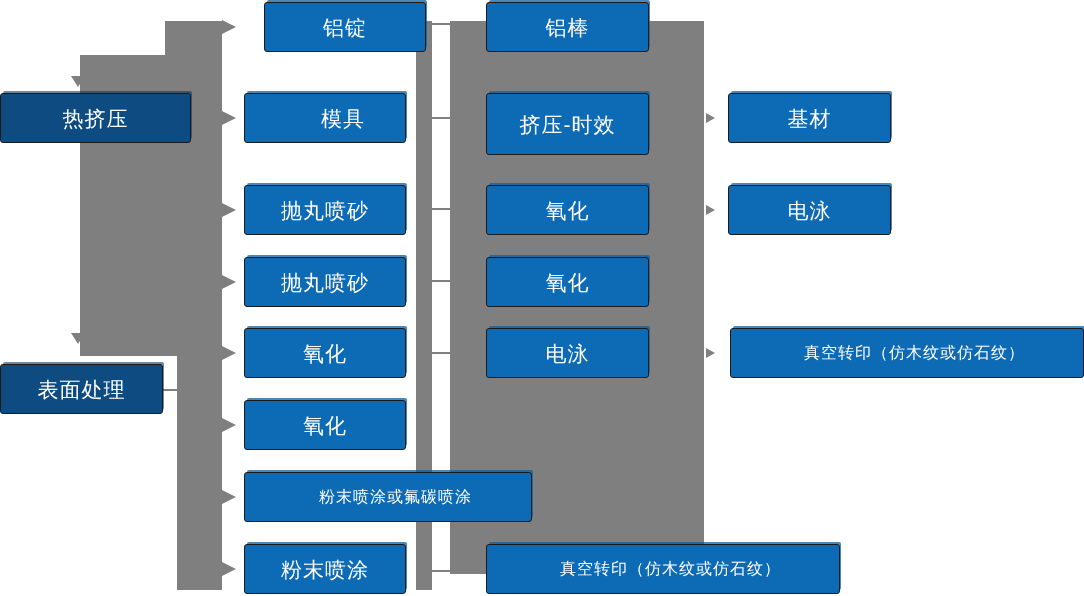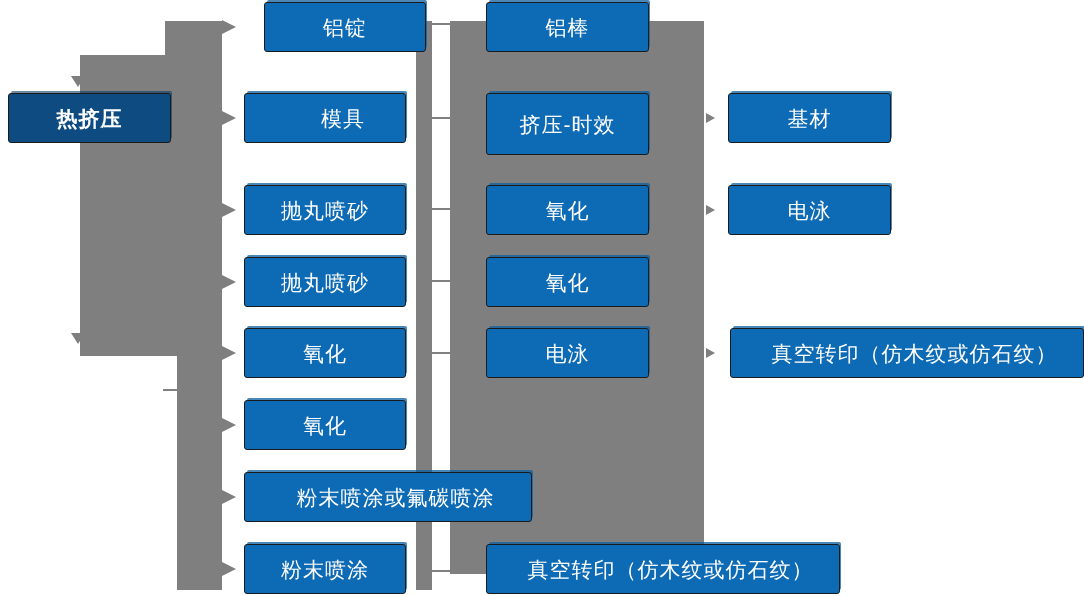--- a/index.html
+++ b/index.html
@@ -70,21 +70,21 @@
   }
   .box.dark {
     background: #0d4b81;
     box-shadow: 2px -3px 0 -1px rgba(10,59,102,0.6);
   }
   .box.light {
     background: #0d6ab4;
     box-shadow: 2px -3px 0 -1px rgba(12,95,162,0.75);
   }
   .box.wide-label {
-    font-size: 21px;
+    font-size: 16px;
     padding-left: 15px;
   }
 </style>
 </head>
 <body>
 
 <div id="canvas">
 
   <div class="gray" style="left:165px; top:21px; width:57px; height:34px;"></div>
   <div class="gray" style="left:80px; top:55px; width:142px; height:33px;"></div>
@@ -116,24 +116,27 @@
   <div class="thin-line" style="left:430px; top:352px; width:22px;"></div>
   <div class="thin-line" style="left:430px; top:570px; width:22px;"></div>
 
   <div class="gray" style="left:450px; top:21px; width:254px; height:553px;"></div>
 
   <div class="small-arrow-right" style="left:706px; top:113px;"></div>
   <div class="small-arrow-right" style="left:706px; top:205px;"></div>
   <div class="small-arrow-right" style="left:706px; top:348px;"></div>
 
 
-  <div class="box dark" style="left:8px; top:93px; width:163px; height:50px;font-weight:bold;">
+  <div class="box dark" style="left:0px; top:93px; width:191px; height:50px;">
     <span>热挤压</span>
   </div>
 
+  <div class="box dark" style="left:0px; top:364px; width:163px; height:50px;">
+    <span>表面处理</span>
+  </div>
 
   <div class="box light" style="left:244px; top:2px; width:162px; height:50px;margin-left:20px;">
     <span>铝锭</span>
   </div>
 
   <div class="box light" style="left:244px; top:93px; width:162px; height:50px;padding-left:36px;">
     <span>模具</span>
   </div>
 
   <div class="box light" style="left:244px; top:185px; width:162px; height:50px;">

